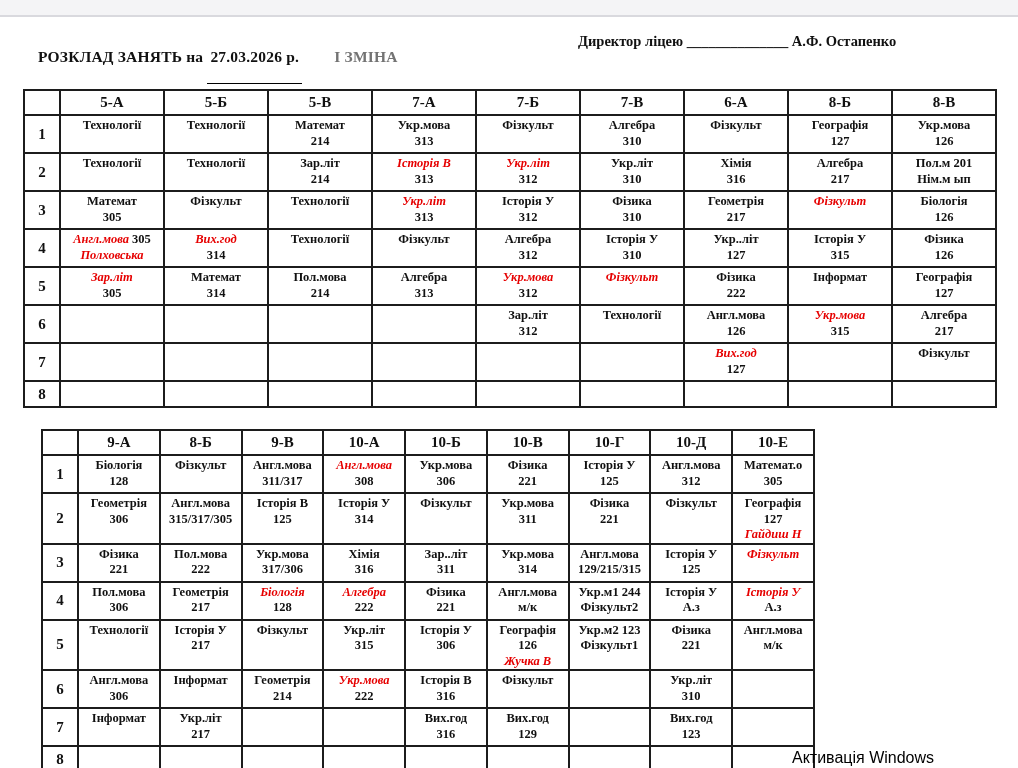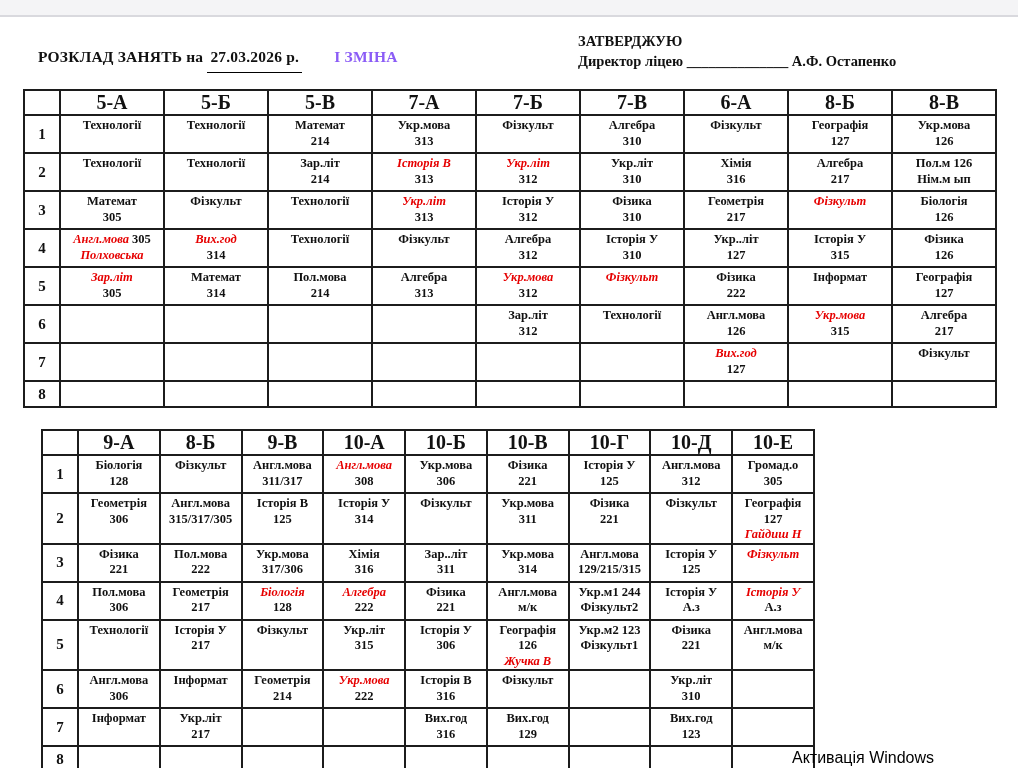--- a/index.html
+++ b/index.html
@@ -8,39 +8,39 @@
     background:#ffffff;font-family:"Liberation Serif", serif;color:#111;
   }
   .top-strip{
     position:absolute;left:0;top:0;width:1018px;height:15px;
     background:#f4f4f6;border-bottom:2px solid #d9d9de;
   }
   .title-block{
     position:absolute;left:38px;top:48px;font-size:15.5px;font-weight:bold;
     white-space:nowrap;letter-spacing:.2px;
   }
-  .title-date{border-bottom:1.6px solid #000;padding:0 3px 7px 3px;}
-  .title-shift{color:#8b5cf6;margin-left:28px;}
+  .title-date{border-bottom:1.6px solid #000;padding:0 3px 18px 3px;}
+  .title-shift{color:#737373;margin-left:28px;}
   .approve-block{
     position:absolute;left:578px;top:31px;font-size:14.5px;font-weight:bold;line-height:20px;
     white-space:nowrap;
   }
   .sig-line{letter-spacing:0;}
   .table-wrap{position:absolute;}
   #table1-wrap{left:23px;top:89px;width:974px;}
   #table2-wrap{left:41px;top:429px;width:774px;}
   table.schedule{
     border-collapse:collapse;table-layout:fixed;width:100%;
     font-family:"Liberation Serif", serif;
   }
   table.schedule th, table.schedule td{
     border:2px solid #1c1c1c;overflow:hidden;
   }
   table.schedule th{
-    height:23px;font-size:20px;font-weight:bold;text-align:center;vertical-align:middle;
+    height:23px;font-size:15px;font-weight:bold;text-align:center;vertical-align:middle;
     padding:0;
   }
   table.schedule td.cell{
     height:34px;vertical-align:top;text-align:center;
     font-size:12.5px;font-weight:bold;line-height:15.5px;padding:2px 1px 0 1px;
   }
   table.schedule tr.short td.cell{height:22px;}
   table.schedule td.num{
     text-align:center;vertical-align:middle;font-size:15px;font-weight:bold;padding:0;
   }
@@ -56,21 +56,20 @@
 
 <div class="top-strip"></div>
 
 <div class="title-block">
   <span>РОЗКЛАД  ЗАНЯТЬ на</span>
   <span class="title-date">27.03.2026 р.</span>
   <span class="title-shift">І ЗМІНА</span>
 </div>
 
 <div class="approve-block">
-  <div>ЗАТВЕРДЖУЮ</div>
   <div>
     <span>Директор ліцею</span>
     <span class="sig-line">______________</span>
     <span>А.Ф. Остапенко</span>
   </div>
 </div>
 
 <div id="table1-wrap" class="table-wrap">
     <table class="schedule">
       <colgroup>
@@ -161,21 +160,21 @@
           </td>
           <td class="cell">
             <div><span>Хімія</span></div>
             <div><span>316</span></div>
           </td>
           <td class="cell">
             <div><span>Алгебра</span></div>
             <div><span>217</span></div>
           </td>
           <td class="cell">
-            <div><span>Пол.м 126</span></div>
+            <div><span>Пол.м 201</span></div>
             <div><span>Нім.м ып</span></div>
           </td>
         </tr>
         <tr>
           <td class="num">3</td>
           <td class="cell">
             <div><span>Математ</span></div>
             <div><span>305</span></div>
           </td>
           <td class="cell">
@@ -396,21 +395,21 @@
           </td>
           <td class="cell">
             <div><span>Історія У</span></div>
             <div><span>125</span></div>
           </td>
           <td class="cell">
             <div><span>Англ.мова</span></div>
             <div><span>312</span></div>
           </td>
           <td class="cell">
-            <div><span>Громад.о</span></div>
+            <div><span>Математ.о</span></div>
             <div><span>305</span></div>
           </td>
         </tr>
         <tr>
           <td class="num">2</td>
           <td class="cell">
             <div><span>Геометрія</span></div>
             <div><span>306</span></div>
           </td>
           <td class="cell">

